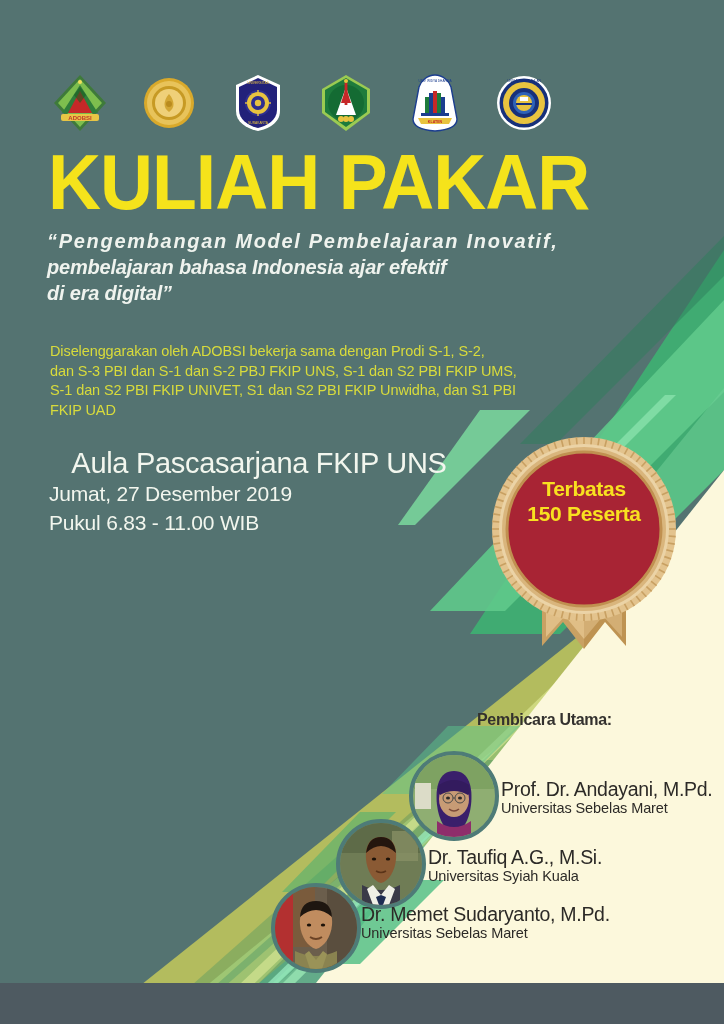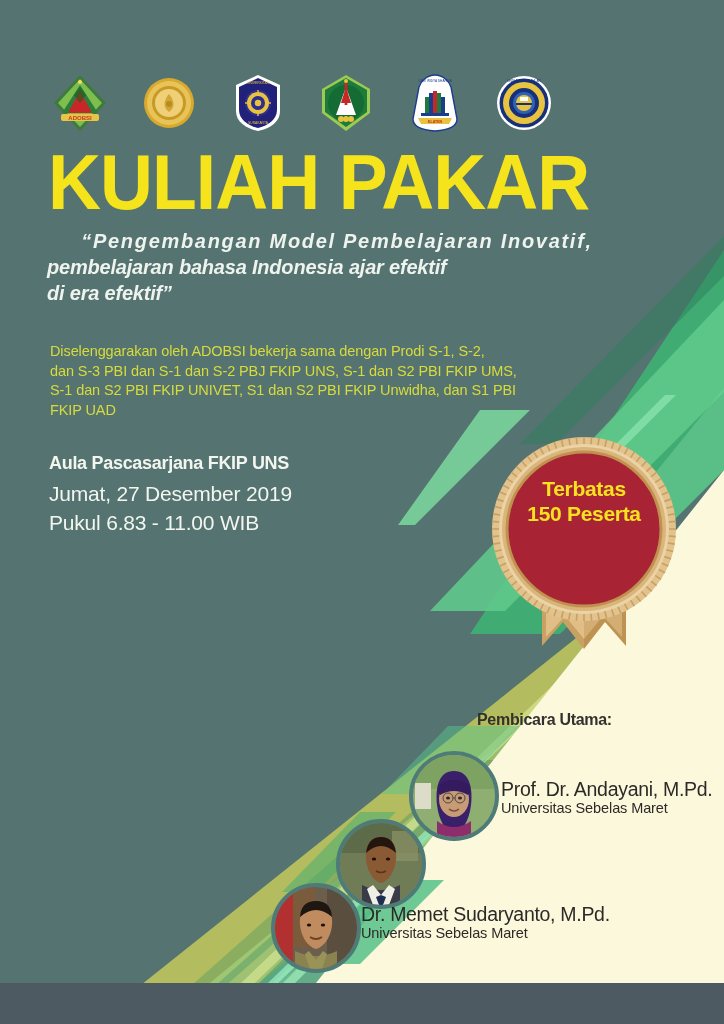--- a/index.html
+++ b/index.html
@@ -49,40 +49,40 @@
     position:absolute;
     left:47px; top:228px;
     width:580px;
     color:#EFF3EE;
     font-style:italic;
     font-weight:600;
     font-size:20px;
     line-height:26px;
   }
   #quote .ln{display:block;white-space:nowrap;}
-  #quote .ln.wide{letter-spacing:1.7px;text-align:center;}
+  #quote .ln.wide{letter-spacing:1.7px;}
   #quote .ln.med{letter-spacing:0.7px;}
   #quote .ln.tight{letter-spacing:-0.2px;}
 
   
   #organizer{
     position:absolute;
     left:50px; top:342px;
     width:500px;
     color:#D8DB3C;
     font-size:14.5px;
     line-height:19.5px;
     font-weight:500;
     letter-spacing:-0.1px;
   }
   #organizer .ln{display:block;white-space:nowrap;}
 
   
   #venue{position:absolute;left:49px;top:447px;width:420px;color:#F2F6EE;}
-  #venue .venue-title{font-size:18px;font-weight:bold;line-height:32px;letter-spacing:-0.3px;white-space:nowrap;}
+  #venue .venue-title{font-size:29px;font-weight:normal;line-height:32px;letter-spacing:-0.3px;white-space:nowrap;text-align:center;}
   #venue .venue-date,#venue .venue-time{font-size:21px;line-height:29px;letter-spacing:-0.2px;white-space:nowrap;}
 
   
   #rosette{position:absolute;left:484px;top:434px;width:200px;height:220px;}
   #rosette svg{display:block;width:100%;height:100%;}
   #rosette-text{
     position:absolute;left:0;top:42px;width:200px;
     text-align:center;color:#F8E120;pointer-events:none;
   }
   #rosette-text .g1{font-size:34px;font-weight:bold;line-height:36px;letter-spacing:-0.5px;}
@@ -281,21 +281,21 @@
       </svg>
     </div>
 
   </div>
 
   <div id="title">KULIAH PAKAR</div>
 
   <div id="quote">
     <span class="ln wide">“Pengembangan  Model  Pembelajaran  Inovatif,</span>
     <span class="ln tight">pembelajaran bahasa Indonesia ajar efektif</span>
-    <span class="ln tight">di era efektif”</span>
+    <span class="ln tight">di era digital”</span>
   </div>
 
   <div id="organizer">
     <span class="ln">Diselenggarakan oleh ADOBSI  bekerja sama dengan Prodi S-1, S-2,</span>
     <span class="ln">dan S-3 PBI dan S-1 dan S-2 PBJ FKIP UNS, S-1 dan S2 PBI FKIP UMS,</span>
     <span class="ln">S-1 dan S2 PBI FKIP UNIVET, S1 dan S2 PBI FKIP Unwidha, dan S1 PBI</span>
     <span class="ln">FKIP UAD</span>
   </div>
 
   <div id="venue">
@@ -446,20 +446,24 @@
       <g fill="#1C1209">
         <ellipse cx="34" cy="36" rx="2.2" ry="1.6"></ellipse>
         <ellipse cx="48" cy="36" rx="2.2" ry="1.6"></ellipse>
       </g>
       <path d="M36,48 q5,3 10,0" stroke="#5A3318" stroke-width="1.6" fill="none"></path>
       <path d="M22,62 q19,10 38,0 l0,20 l-38,0 Z" fill="#3A3A48"></path>
       <path d="M33,62 l8,10 l8,-10 l6,4 l-6,16 l-16,0 l-6,-16 Z" fill="#EFEFE6"></path>
       <path d="M41,72 l5,2 l-3,8 l-4,0 l-3,-8 Z" fill="#1D2C52"></path>
     </svg>
   </div>
+  <div id="sp1-text" class="speaker-text">
+    <div class="sp-name">Dr. Taufiq A.G., M.Si.</div>
+    <div class="sp-aff">Universitas Syiah Kuala</div>
+  </div>
 
   <div id="sp2-photo" class="speaker-photo">
     <svg viewBox="0 0 82 82">
       <rect width="82" height="82" fill="#6B5E4C"></rect>
       <rect x="0" y="0" width="18" height="82" fill="#B33030"></rect>
       <rect x="18" y="0" width="22" height="60" fill="#7A5B3C"></rect>
       <rect x="52" y="0" width="30" height="82" fill="#5A4E3E"></rect>
       <path d="M41,16 C53,16 58,26 57,38 C56,50 49,60 41,62 C33,60 26,50 25,38 C24,26 29,16 41,16 Z" fill="#C08C5F"></path>
       <path d="M25,30 q16,-14 32,0 q-1,-16 -16,-16 q-15,0 -16,16 Z" fill="#1E1610"></path>
       <g fill="#1C1209">

